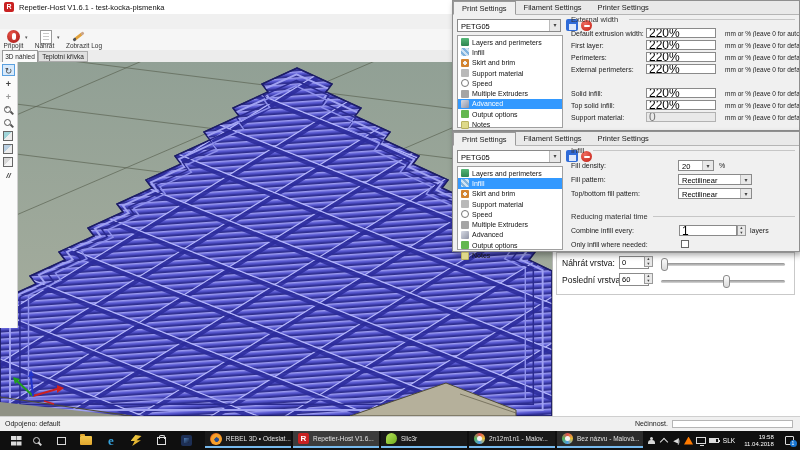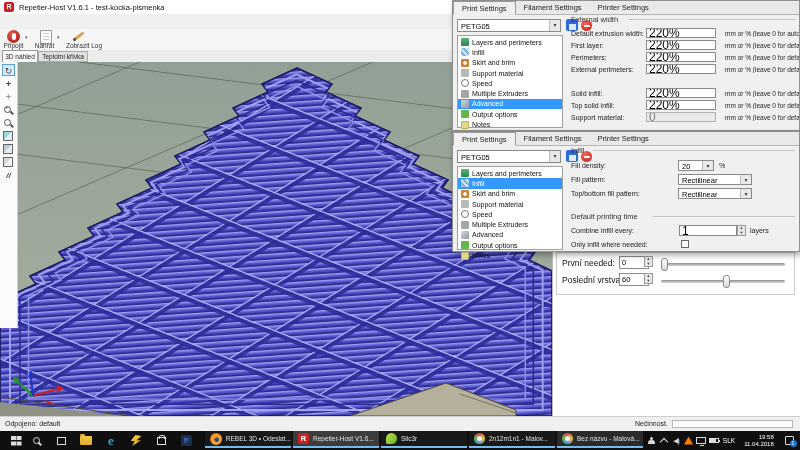--- a/index.html
+++ b/index.html
@@ -223,21 +223,21 @@
     <span class="cubeic" style="top:69px;background:linear-gradient(135deg,#9fd4d8 0 50%,#ececec 50%);"></span>
     <span class="cubeic" style="top:82px;background:linear-gradient(135deg,#b8cfe2 0 50%,#ececec 50%);"></span>
     <span class="cubeic" style="top:95px;background:linear-gradient(135deg,#d8d8d8 0 50%,#f4f4f4 50%);"></span>
     <span class="vicon parl" style="top:108px;">//</span>
   </div>
 
   <div class="abs rpanel"></div>
 
   <div class="abs layerbox">
     <div class="lrow" style="top:3px;">
-      <span class="llabel">První needed:</span>
+      <span class="llabel">Náhrát vrstva:</span>
       <input class="lval" value="0" style="">
       <span class="spin" style="left:87px;top:0;"></span>
       <div class="track" style="left:104px;top:7px;width:124px;">
         <div class="thumb" style="left:0;"></div>
       </div>
     </div>
     <div class="lrow" style="top:20px;">
       <span class="llabel">Poslední vrstva:</span>
       <input class="lval" value="60" style="">
       <span class="spin" style="left:87px;top:0;"></span>
@@ -401,21 +401,21 @@
     <span class="slabel" style="top:44px;">Fill pattern:</span>
     <div class="combo" style="left:225px;top:42px;width:74px;height:11px;">
         <span class="ctext" style="top:1px;">Rectilinear</span>
       </div>
 
     <span class="slabel" style="top:58px;">Top/bottom fill pattern:</span>
     <div class="combo" style="left:225px;top:56px;width:74px;height:11px;">
         <span class="ctext" style="top:1px;">Rectilinear</span>
       </div>
 
-    <span class="gtitle" style="top:80px;">Default printing time</span>
+    <span class="gtitle" style="top:80px;">Reducing material time</span>
     <div class="hair" style="left:200px;top:84px;width:142px;"></div>
 
     <span class="slabel" style="top:95px;">Combine infill every:</span>
     <input class="sfield" style="left: 226px; top: 93px; width: 58px; height: 11px;" value="1">
     <span class="spin" style="left:284px;top:93px;"></span>
     <span class="unit" style="left:297px;top:95px;">layers</span>
 
     <span class="slabel" style="top:109px;">Only infill where needed:</span>
     <span class="checkbox" style="left:228px;top:108px;"></span>
   </div>

